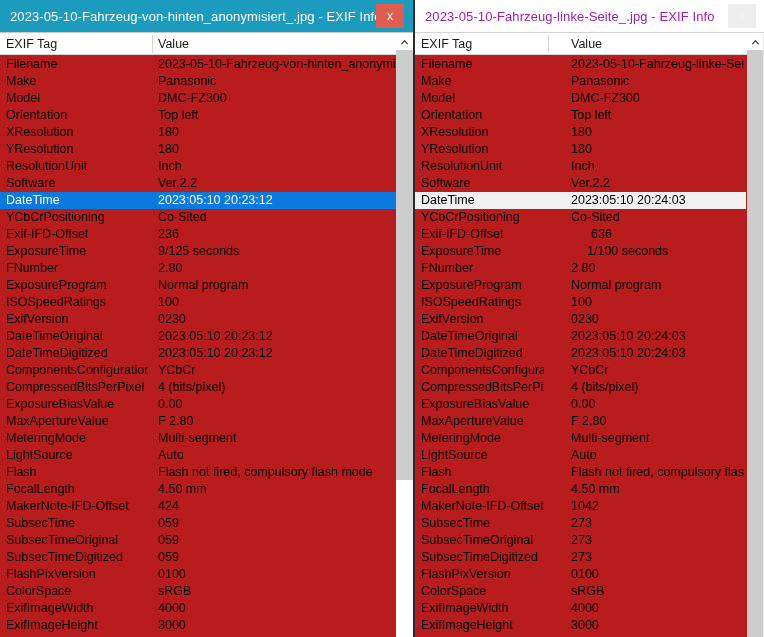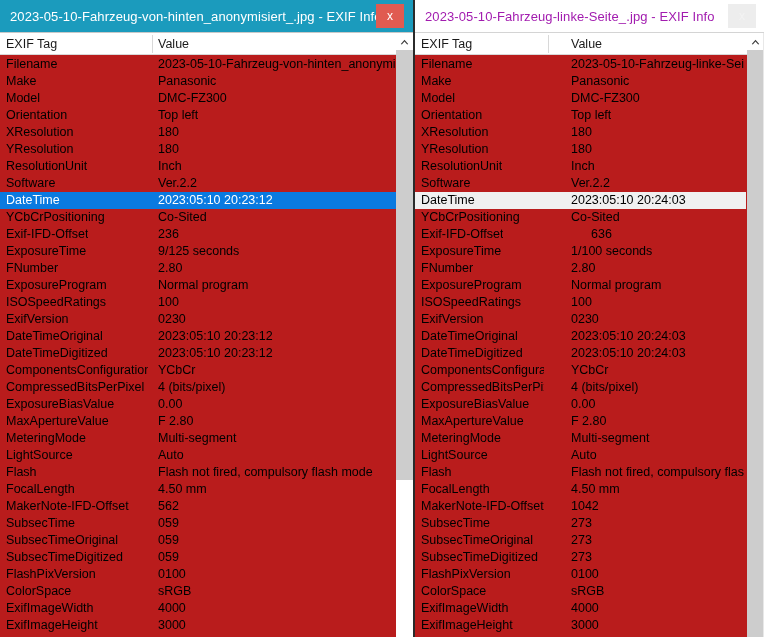--- a/index.html
+++ b/index.html
@@ -274,21 +274,21 @@
           <div class="row">
             <div class="cell" style="left: 6px; max-width: 142px;">Flash</div>
             <div class="cell" style="left: 158px; max-width: 237px;">Flash not fired, compulsory flash mode</div>
           </div>
           <div class="row">
             <div class="cell" style="left: 6px; max-width: 142px;">FocalLength</div>
             <div class="cell" style="left: 158px; max-width: 237px;">4.50 mm</div>
           </div>
           <div class="row">
             <div class="cell" style="left: 6px; max-width: 142px;">MakerNote-IFD-Offset</div>
-            <div class="cell" style="left: 158px; max-width: 237px;">562</div>
+            <div class="cell" style="left: 158px; max-width: 237px;">424</div>
           </div>
           <div class="row">
             <div class="cell" style="left: 6px; max-width: 142px;">SubsecTime</div>
             <div class="cell" style="left: 158px; max-width: 237px;">059</div>
           </div>
           <div class="row">
             <div class="cell" style="left: 6px; max-width: 142px;">SubsecTimeOriginal</div>
             <div class="cell" style="left: 158px; max-width: 237px;">059</div>
           </div>
           <div class="row">
@@ -375,21 +375,21 @@
           <div class="row">
             <div class="cell" style="left: 6px; max-width: 123px;">YCbCrPositioning</div>
             <div class="cell" style="left: 156px; max-width: 173px;">Co-Sited</div>
           </div>
           <div class="row">
             <div class="cell" style="left: 6px; max-width: 123px;">Exif-IFD-Offset</div>
             <div class="cell" style="left: 156px; max-width: 173px; margin-left: 20px;">636</div>
           </div>
           <div class="row">
             <div class="cell" style="left: 6px; max-width: 123px;">ExposureTime</div>
-            <div class="cell" style="left: 156px; max-width: 173px;">1/100 seconds</div>
+            <div class="cell" style="left: 172px; max-width: 173px;">1/100 seconds</div>
           </div>
           <div class="row">
             <div class="cell" style="left: 6px; max-width: 123px;">FNumber</div>
             <div class="cell" style="left: 156px; max-width: 173px;">2.80</div>
           </div>
           <div class="row">
             <div class="cell" style="left: 6px; max-width: 123px;">ExposureProgram</div>
             <div class="cell" style="left: 156px; max-width: 173px;">Normal program</div>
           </div>
           <div class="row">

